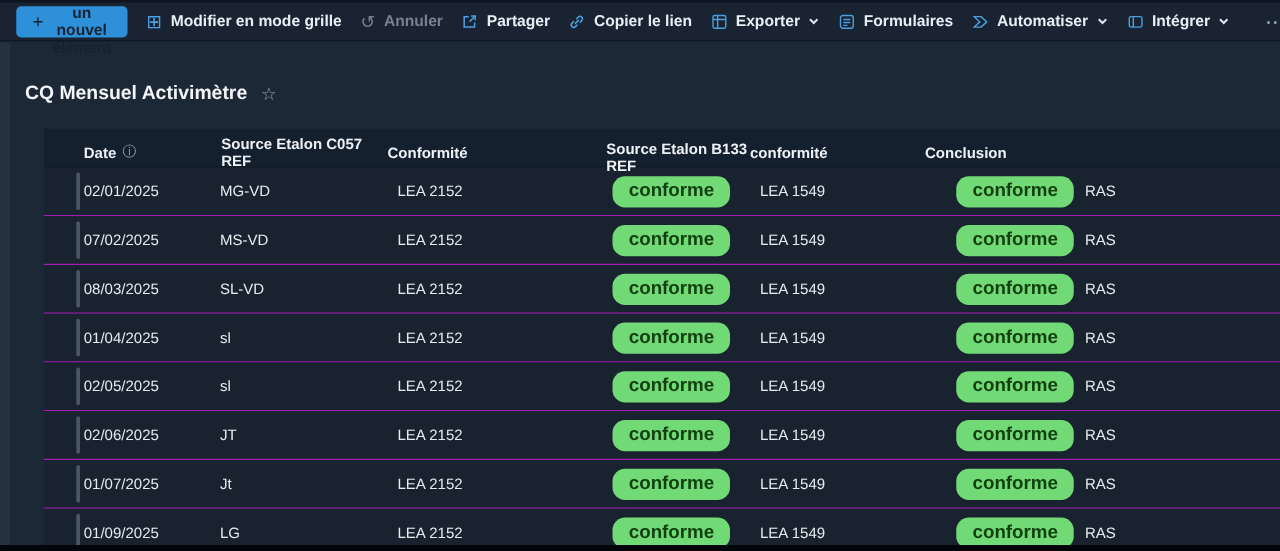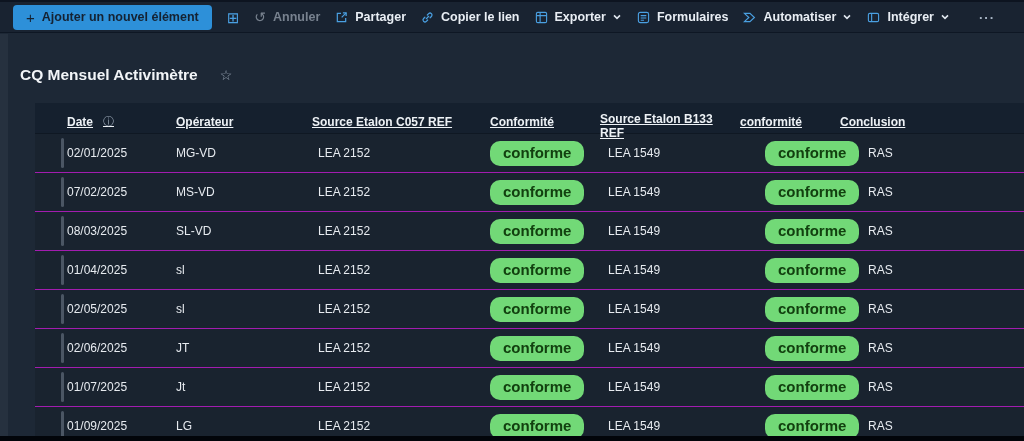--- a/index.html
+++ b/index.html
@@ -24,31 +24,31 @@
                  height:25px; padding:0 13px; cursor:pointer; }
   .primary-btn .plus { font-size:15px; font-weight:400; line-height:1; }
   .chev { margin-left:-1px; display:flex; }
   .overflow-dots { color:#a9b6c6; font-size:13px; font-weight:700; letter-spacing:1px;
                    margin-left:14px; cursor:pointer; }
 
   
   .left-rail { position:absolute; top:34px; left:0; width:8px; bottom:0; background:#26313f; }
 
   
-  .title-row { position:absolute; top:66px; left:20px; display:flex; align-items:center; gap:22px; }
+  .title-row { position:absolute; top:66px; left:20px; display:flex; align-items:center; gap:11px; }
   .page-title { color:#f2f5f8; font-size:15.5px; font-weight:700; }
   .star { color:#96a3b2; font-size:14px; cursor:pointer; }
 
   
   .table { position:absolute; top:103px; left:35px; right:0; bottom:0; }
   .grid-cols { display:grid; grid-template-columns:30px 105px 135px 180px 115px 140px 100px 1fr;
                align-items:center; }
   .thead { height:31px; background:#15202e; border-bottom:1px solid #0f1823;
            color:#eef2f6; font-size:12px; font-weight:700; }
-  .th { display:flex; align-items:center; gap:10px; cursor:pointer;text-decoration:underline; }
+  .th { display:flex; align-items:center; gap:5px; cursor:pointer; }
   .info-ic { color:#96a3b2; font-size:11px; font-weight:400; }
   .trow { height:39px; background:#19232f; border-bottom:1px solid #a21caf; }
   .cell { color:#e7ebf0; font-size:12px; display:flex; align-items:center; }
   .c0 { justify-content:flex-end; padding-right:1px; height:100%; }
   .rowbar { width:3px; height:30px; background:#4b5664; border-radius:2px; }
   .pad1 { padding-left:2px; } .pad2 { padding-left:6px; } .pad3 { padding-left:13px; }
   .pad4 { padding-left:5px; } .pad5 { padding-left:8px; } .pad6 { padding-left:25px; }
   .pad7 { padding-left:28px; }
   .hpad3 { padding-left:7px; } .hpad5 { padding-left:0;margin-top:9px; } .hpad6 { padding-left:0; }
   .hpad7 { padding-left:0; }
@@ -66,20 +66,21 @@
   <div class="top-strip"></div>
 
   <div class="toolbar">
     <button class="primary-btn">
       <span class="plus">+</span>
       <span>Ajouter un nouvel élément</span>
     </button>
 
     <div class="tb-item">
       <span class="uicon grid">⊞</span>
+      <span>Modifier en mode grille</span>
     </div>
 
     <div class="tb-item disabled">
       <span class="uicon">↺</span>
       <span>Annuler</span>
     </div>
 
     <div class="tb-item">
       <svg class="ic" width="13" height="13" viewBox="0 0 14 14">
           <g fill="none" stroke="#4aa0e2" stroke-width="1.3">
@@ -164,23 +165,20 @@
     <span class="star">☆</span>
   </div>
 
   <div class="table">
     <div class="thead grid-cols">
       <div class="cell c0"></div>
       <div class="th pad1">
         <span>Date</span>
         <span class="info-ic">ⓘ</span>
       </div>
-      <div class="th pad2">
-          <span>Opérateur</span>
-        </div>
       <div class="th hpad3">
           <span>Source Etalon C057 REF</span>
         </div>
       <div class="th pad4">
           <span>Conformité</span>
         </div>
       <div class="th hpad5">
           <span>Source Etalon B133 REF</span>
         </div>
       <div class="th hpad6">

